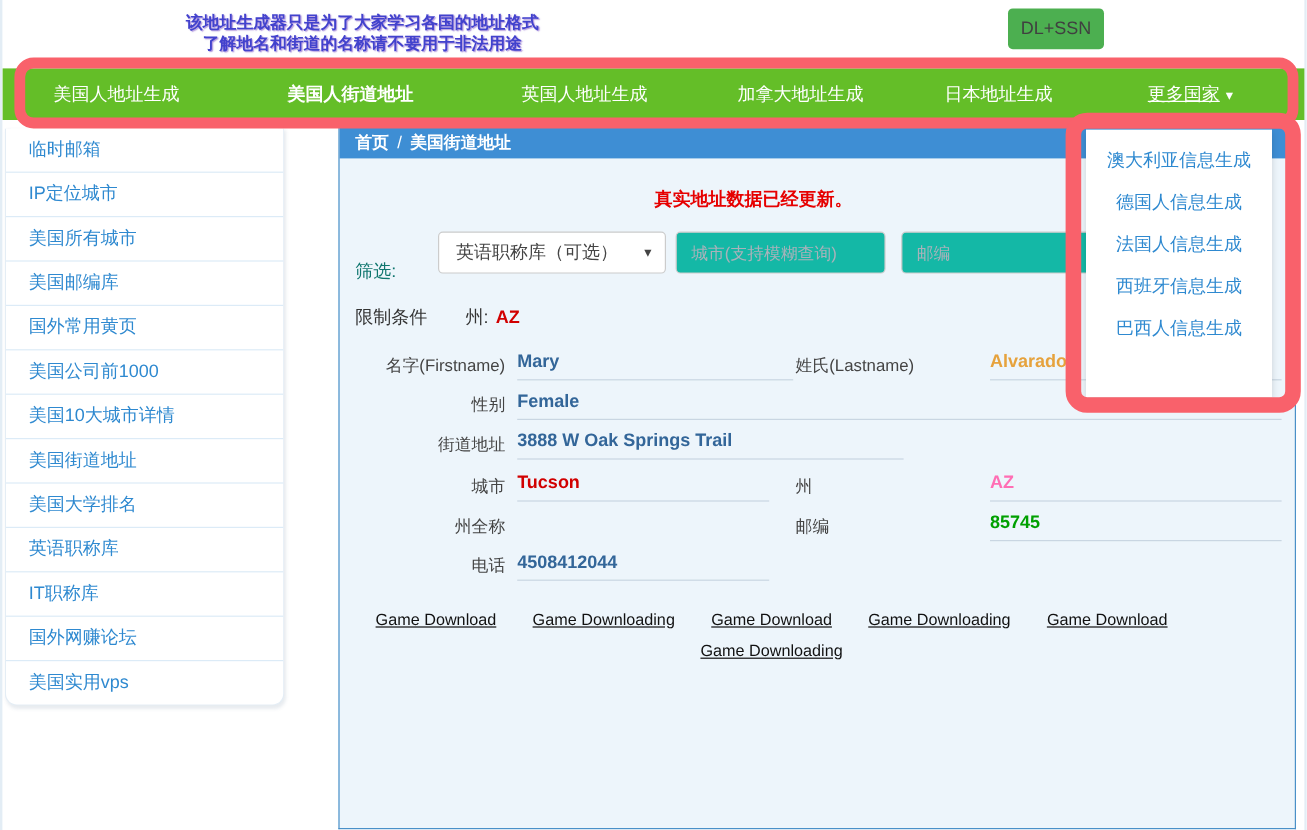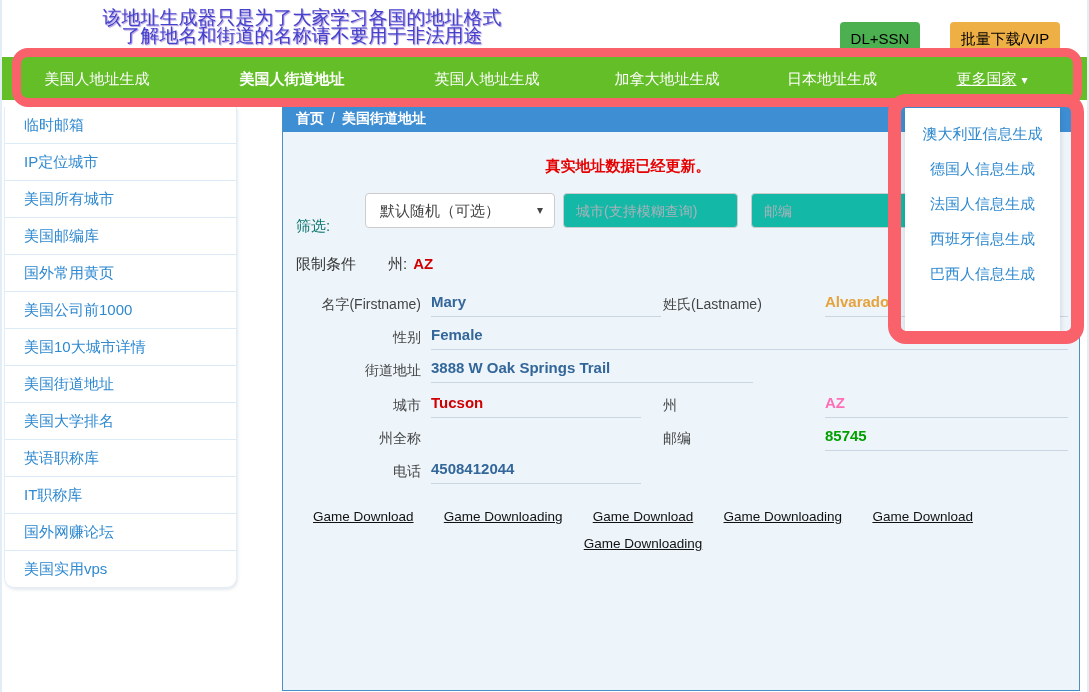--- a/index.html
+++ b/index.html
@@ -9,23 +9,23 @@
     --value-pink:#FF6EB4; --value-green:#00A000; --value-orange:#E6A23C;
     --notice-red:#E60000; --warning-purple:#4242CD;
   }
   *{box-sizing:border-box;margin:0;padding:0;font-family:"Liberation Sans","DejaVu Sans",sans-serif;}
   body{background:#fff;}
   .page{position:relative;width:1089px;height:692px;background:#fff;overflow:hidden;
         border-left:2px solid #e3edf5;border-right:2px solid #e3edf5;}
 
   
   .top-warning{position:absolute;left:100px;top:9px;width:400px;text-align:center;
-    font-size:19px;font-weight:normal;line-height:18px;color:var(--warning-purple);
+    font-size:14px;font-weight:bold;line-height:18px;color:var(--warning-purple);
     text-shadow:1px 1px 1px rgba(110,60,190,.55);}
-  .btn{position:absolute;top:22px;height:34px;border:none;border-radius:4px;color:#000000;
+  .btn{position:absolute;top:7px;height:34px;border:none;border-radius:4px;color:#404040;
     font-size:15px;cursor:pointer;line-height:34px;text-align:center;padding:0;}
   .btn-dlssn{left:838px;width:80px;background:var(--btn-green);}
   .btn-vip{left:948px;width:110px;background:var(--btn-orange);}
 
   
   .navbar{position:absolute;left:0;top:57px;width:1089px;height:43px;background:var(--nav-green);z-index:10;}
   .nav-item{position:absolute;top:0;transform:translateX(-50%);line-height:43px;color:#fff;
     font-size:15px;cursor:pointer;white-space:nowrap;}
   .nav-item.active{font-weight:bold;}
   .nav-item.more{text-decoration:underline;}
@@ -94,21 +94,20 @@
 </head>
 <body>
 
 <div class="page">
 
   <div class="top-warning">
     <div>该地址生成器只是为了大家学习各国的地址格式</div>
     <div>了解地名和街道的名称请不要用于非法用途</div>
   </div>
   <button class="btn btn-dlssn">DL+SSN</button>
-  <button class="btn btn-vip">批量下载/VIP</button>
 
   <div class="navbar">
     <span class="nav-item" style="left:95px">美国人地址生成</span>
     <span class="nav-item active" style="left:290px">美国人街道地址</span>
     <span class="nav-item" style="left:485px">英国人地址生成</span>
     <span class="nav-item" style="left:665px">加拿大地址生成</span>
     <span class="nav-item" style="left:830px">日本地址生成</span>
     <span class="nav-item more" style="left:990px"><span>更多国家</span><span class="nav-caret">▾</span></span>
   </div>
 
@@ -130,21 +129,21 @@
 
   <div class="main-panel">
     <div class="breadcrumb">
       <span class="home">首页</span><span class="sep">/</span><span>美国街道地址</span>
     </div>
 
     <div class="notice">真实地址数据已经更新。</div>
 
     <span class="filter-label">筛选:</span>
     <div class="select-box">
-      <span>默认随机（可选）</span>
+      <span>英语职称库（可选）</span>
       <span class="select-caret">▾</span>
     </div>
     <input class="f-input input-city" placeholder="城市(支持模糊查询)" style="">
     <input class="f-input input-zip" placeholder="邮编" style="">
 
     <div class="restrict">
       <span>限制条件</span><span class="field">州:</span><span class="rv">AZ</span>
     </div>
 
     <div class="frow" style="top:188px">

